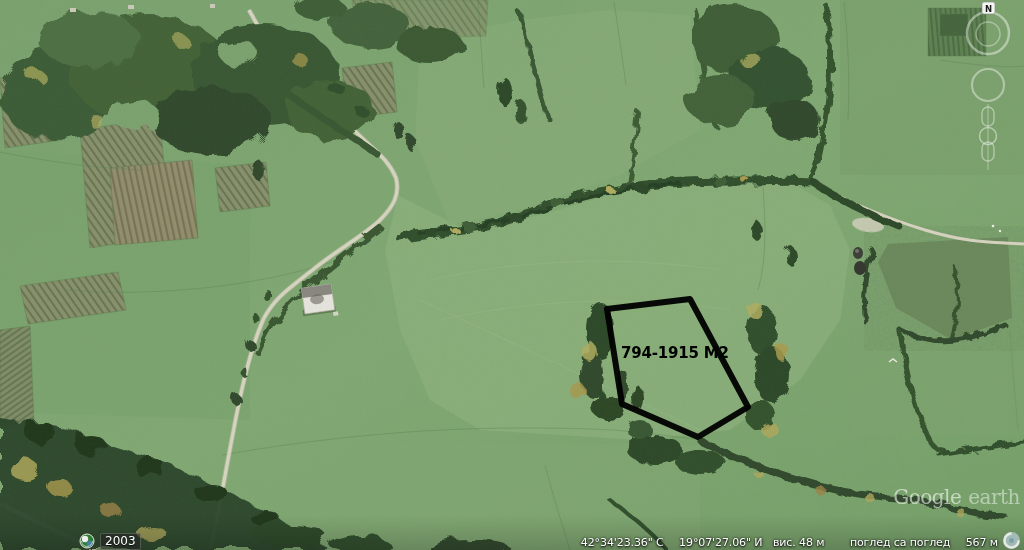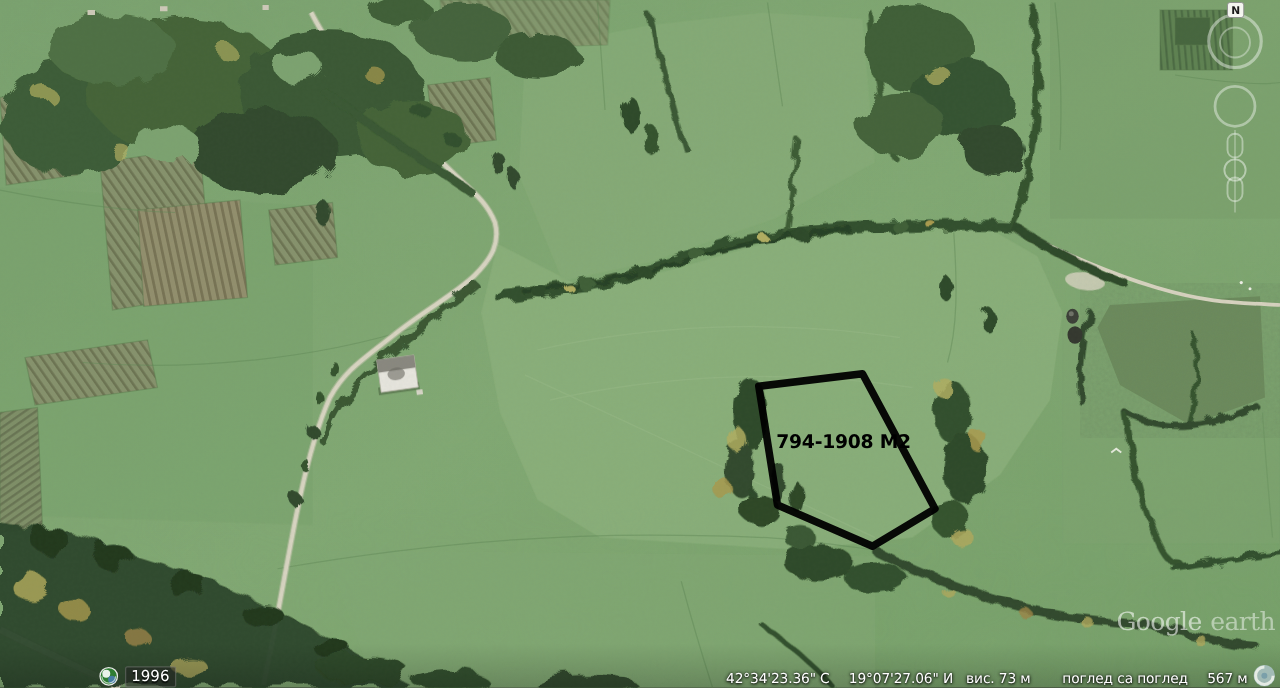--- a/index.html
+++ b/index.html
@@ -289,21 +289,21 @@
     <rect width="1024" height="550" filter="url(#grain)" opacity=".12"></rect>
     <linearGradient id="vig" x1="0" y1="0" x2="0" y2="1">
       <stop offset="0" stop-color="#000" stop-opacity="0"></stop>
         <stop offset="1" stop-color="#000" stop-opacity=".18"></stop>
     </linearGradient>
     <rect x="0" y="515" width="1024" height="35" fill="url(#vig)"></rect>
 
     <polygon points="690,299 748,407 698,437 622,404 607,309" fill="none" stroke="#000" stroke-width="6" stroke-linejoin="round" opacity=".95"></polygon>
   </svg>
 
-  <div class="parcel-label">794-1908 M2</div>
+  <div class="parcel-label">794-1915 M2</div>
 
   <svg id="navctl" width="68" height="180" viewBox="0 0 68 180">
     <g fill="none">
       <circle cx="32" cy="33" r="21" stroke="rgba(255,255,255,.42)" stroke-width="2.5"></circle>
       <circle cx="32" cy="34" r="12" stroke="rgba(255,255,255,.35)" stroke-width="1.5"></circle>
     </g>
     <g>
       <rect x="26" y="2" width="13" height="12" rx="2" fill="rgba(250,250,246,.95)" stroke="#8c8c8c" stroke-width=".7"></rect>
       <text x="32.5" y="11.5" font-size="8.5" font-weight="bold" fill="#1a1a1a" text-anchor="middle" font-family="DejaVu Sans, sans-serif">N</text>
     </g>
@@ -316,28 +316,28 @@
     </g>
   </svg>
 
   <div class="yearbadge">
     <svg width="16" height="16" viewBox="0 0 16 16">
       <circle cx="8" cy="8" r="7" fill="#2e7d32" stroke="#e8e8e8" stroke-width="1"></circle>
       <circle cx="6" cy="6" r="3.2" fill="rgba(255,255,255,.9)"></circle>
       <circle cx="10.5" cy="10.5" r="3" fill="#4a7db5" opacity=".85"></circle>
       <path d="M2.5,8 a5.5,5.5 0 0 0 11,0" fill="none" stroke="rgba(255,255,255,.6)" stroke-width="1"></path>
     </svg>
-    <span class="label">1996</span>
+    <span class="label">2003</span>
   </div>
 
   <div class="statusbar">
     <span class="sb-lat">42°34'23.36" С</span>
     <span class="sb-lon">19°07'27.06" И</span>
     <span class="sb-elabel">вис.</span>
-    <span class="sb-eval">73 м</span>
+    <span class="sb-eval">48 м</span>
     <span class="sb-vlabel">поглед са поглед</span>
     <span class="sb-vval">567 м</span>
   </div>
 
   <svg class="swirl" width="21" height="19" viewBox="0 0 21 19">
     <circle cx="10.5" cy="9.5" r="8.5" fill="#b9cdd8" opacity=".85"></circle>
     <path d="M10.5,2.5 a7,7 0 1 0 7,7" fill="none" stroke="#fff" stroke-width="2.4" opacity=".95"></path>
     <circle cx="10.5" cy="9.5" r="2.4" fill="#7fa3b8"></circle>
   </svg>
 

